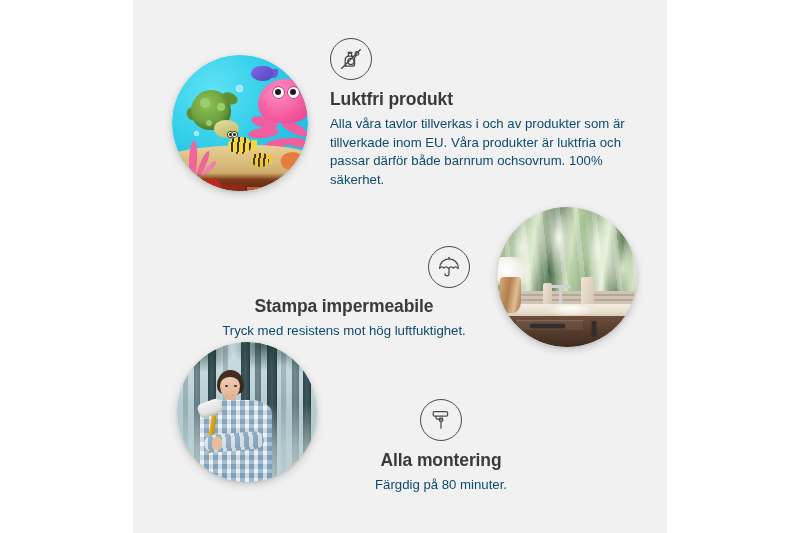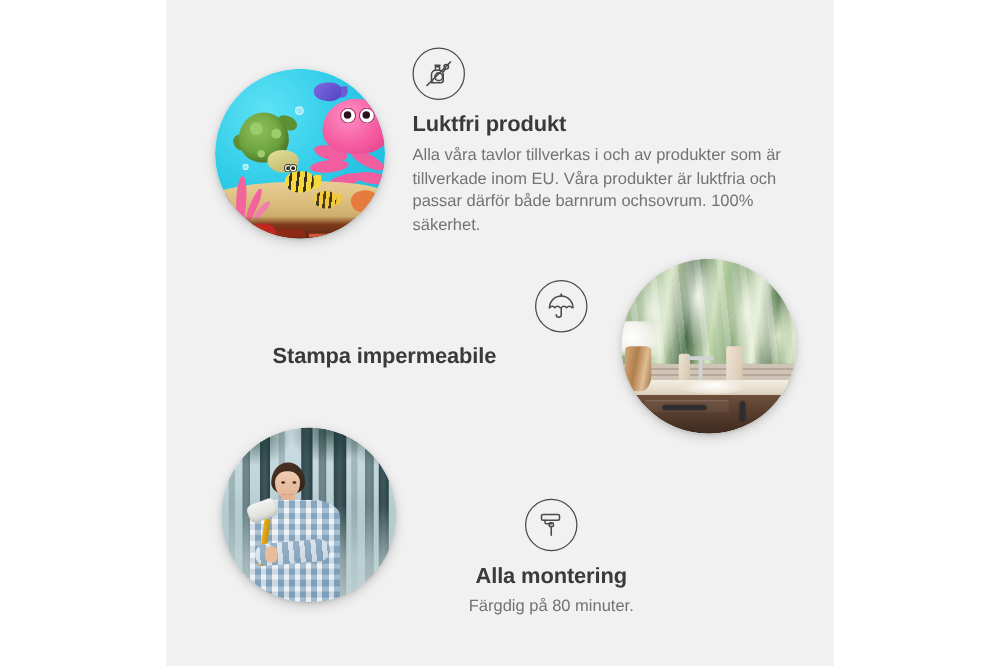--- a/index.html
+++ b/index.html
@@ -297,27 +297,27 @@
     margin: 9px 0 5px 0;
     font-size: 17.5px;
     font-weight: 700;
     color: #3a3a3a;
     letter-spacing: -0.1px;
   }
   .feature p {
     margin: 0;
     font-size: 13.2px;
     line-height: 1.42;
-    color: #737373;
+    color: #0c4a6e;
   }
 
   #feature-odorless { left: 330px; top: 38px;  width: 300px; text-align: left; }
   #feature-odorless .icon-circle { margin-left: 0; }
 
-  #feature-waterproof { left: 218px; top: 224px; width: 252px; }
+  #feature-waterproof { left: 218px; top: 246px; width: 252px; text-align: center; }
   #feature-waterproof .icon-circle { margin: 0 0 0 auto; }
   #feature-waterproof h3 { margin-top: 8px; }
 
   #feature-mounting { left: 326px; top: 399px; width: 230px; text-align: center; }
   #feature-mounting .icon-circle { margin: 0 auto; }
 </style>
 </head>
 <body>
 
 <div id="stage">
@@ -458,20 +458,21 @@
         <g fill="none" stroke="#4a4a4a" stroke-width="1.25" stroke-linecap="round" stroke-linejoin="round">
           <path d="M3.6 14.2c0-5.2 4.2-9.4 9.4-9.4s9.4 4.2 9.4 9.4"></path>
           <path d="M3.6 14.2c1.3-1.7 3.0-1.7 4.3 0 1.3-1.7 3.0-1.7 4.3 0"></path>
           <path d="M13 14.2c1.3-1.7 3.0-1.7 4.3 0 1.3-1.7 3.0-1.7 4.3 0"></path>
           <path d="M13 4.8V3.3"></path>
           <path d="M13 14.2v5.6c0 1.1-0.9 2-2 2s-2-0.9-2-2"></path>
         </g>
       </svg>
     </div>
     <h3>Stampa impermeabile</h3>
+    <p>Tryck med resistens mot hög luftfuktighet.</p>
   </div>
 
   <div class="feature" id="feature-mounting">
     <div class="icon-circle">
       <svg width="26" height="26" viewBox="0 0 26 26" aria-hidden="true">
         <g fill="none" stroke="#4a4a4a" stroke-width="1.25" stroke-linecap="round" stroke-linejoin="round">
           <rect x="5.2" y="4.6" width="14.4" height="4.6" rx="1.2"></rect>
           <path d="M8.0 9.2v1.5c0 0.7 0.6 1.3 1.3 1.3h4.0"></path>
           <rect x="11.4" y="11.2" width="3.3" height="3.0" rx="0.7"></rect>
           <path d="M13 14.2v7.0"></path>

